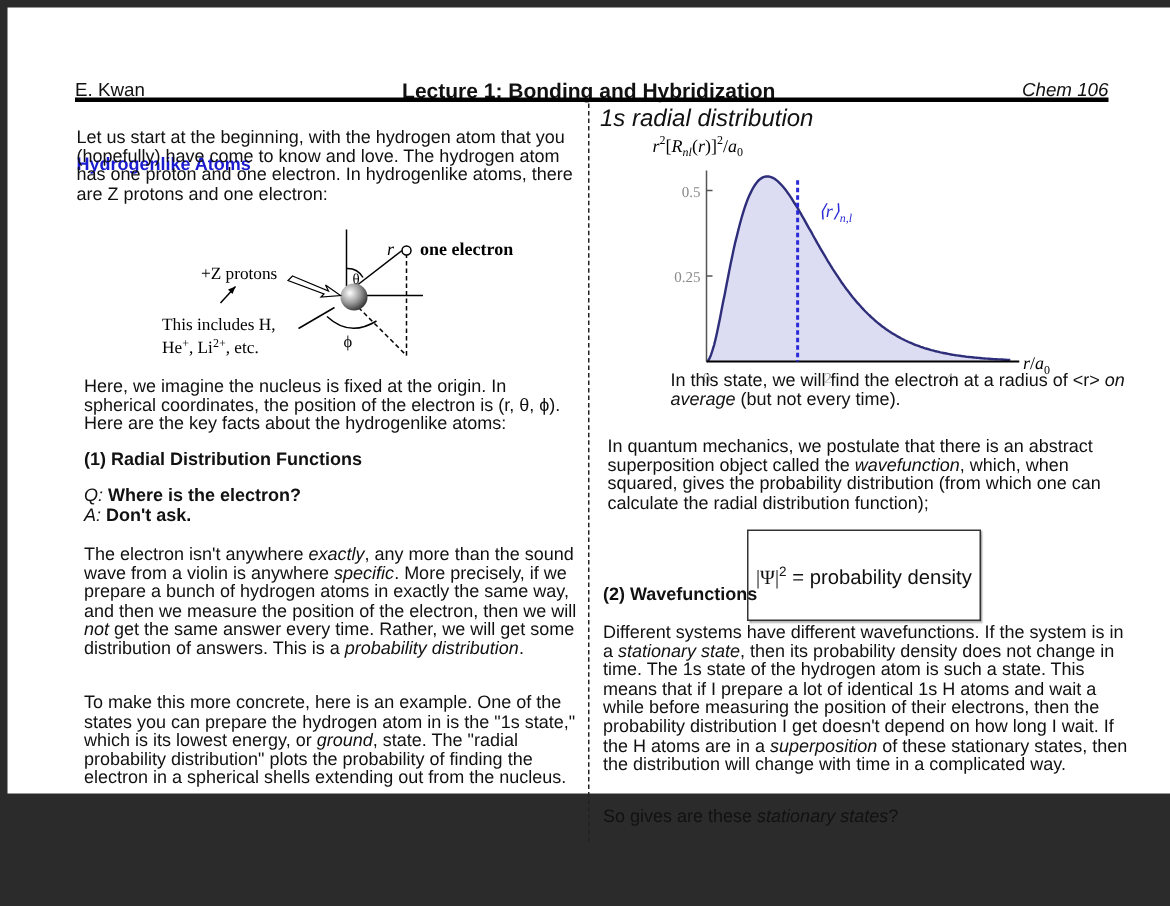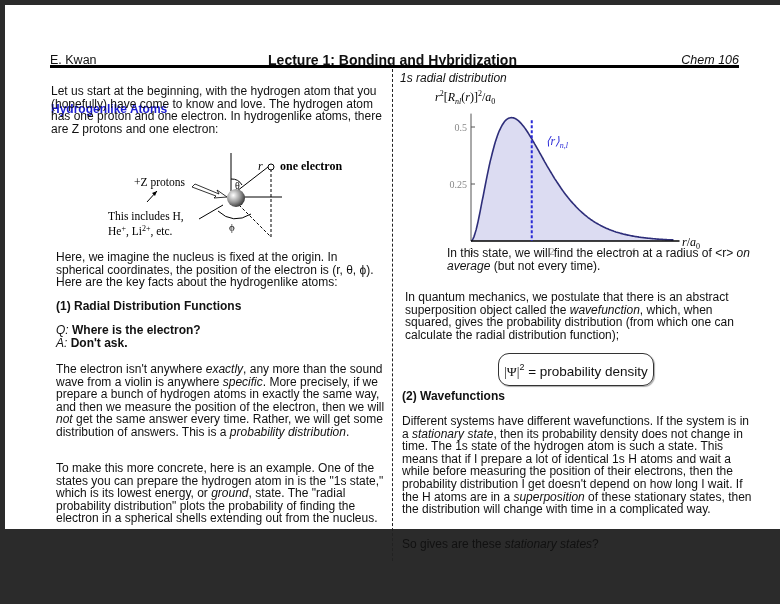--- a/index.html
+++ b/index.html
@@ -20,25 +20,25 @@
   .hdr-right { left: 600px; width: 134px; top: 48px; font-size: 12.5px; font-style: italic; text-align: right; }
   .hdr-rule { left: 45px; top: 60px; width: 689px; height: 3px; background: #000; }
   .divider { left: 387px; top: 64px; height: 492px; border-left: 1px dashed #222; width: 0; }
   .sec-title { font-weight: bold; color: #1a1ad0; font-size: 12px; }
   p, .txt { margin: 0; font-size: 12px; line-height: 12.6px; }
   .col-left { left: 46px; width: 335px; }
   .col-right { left: 397px; width: 345px; }
   .bold { font-weight: bold; }
   .ital { font-style: italic; }
   .box {
-    border: 1px solid #333; border-radius: 11px;
-    padding: 4px 5px; font-size: 13.5px; line-height: 18px;
+    border: 1px solid #333; border-radius: 0;
+    padding: 18px 5px; font-size: 13.5px; line-height: 18px;
     box-shadow: 1px 1px 1px #aaa;
   }
-  .chart-title { font-style: italic; font-size: 12px; text-align: center; }
+  .chart-title { font-style: italic; font-size: 16px; text-align: center; }
   svg text { font-family: "Liberation Serif", serif; }
 </style>
 </head>
 <body>
 
 <div class="page">
 
   <div class="abs hdr-left">E. Kwan</div>
   <div class="abs hdr-center">Lecture 1: Bonding and Hybridization</div>
   <div class="abs hdr-right">Chem 106</div>

